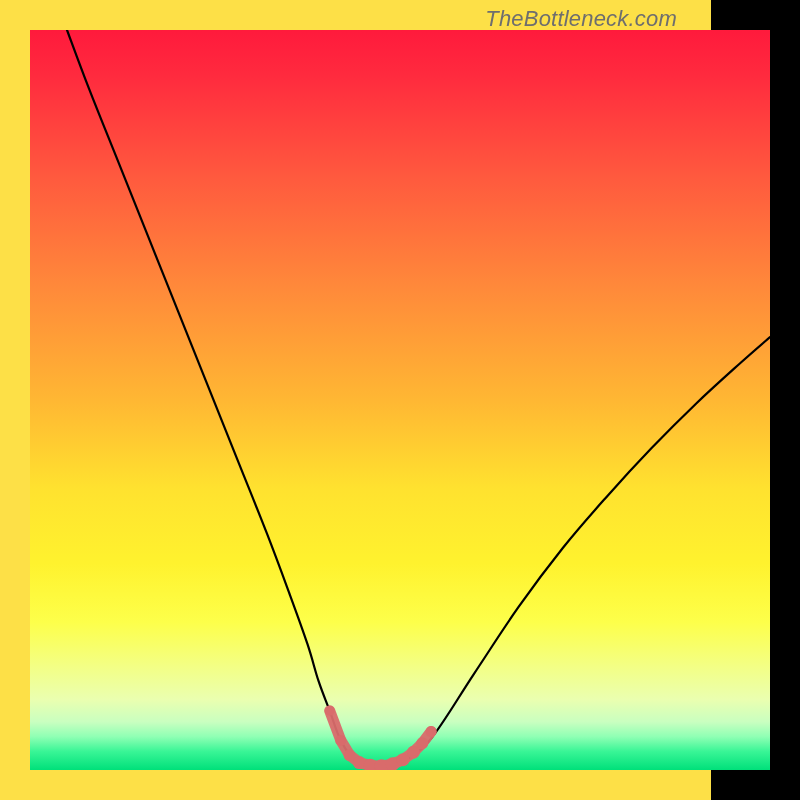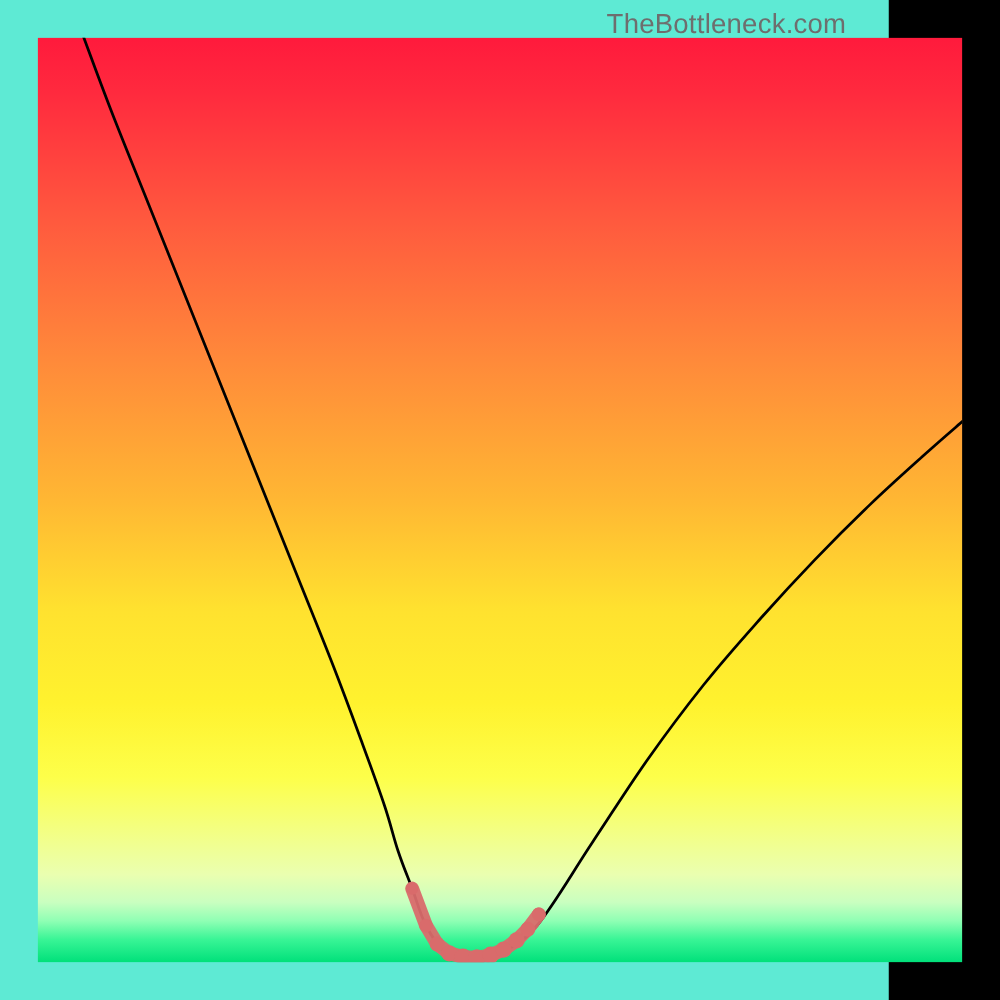--- a/index.html
+++ b/index.html
@@ -8,21 +8,22 @@
     width: 800px;
     height: 800px;
     background: #000;
     overflow: hidden;
     font-family: Arial, Helvetica, sans-serif;
   }
   .frame {
     position: relative;
     width: 711px;
     height: 800px;
-    background: #5eead4;
+    background: #fde047;
+    font-style: italic;
   }
   .plot-area {
     position: absolute;
     left: 30px;
     top: 30px;
     width: 740px;
     height: 740px;
     overflow: hidden;
   }
   .gradient-bg {

